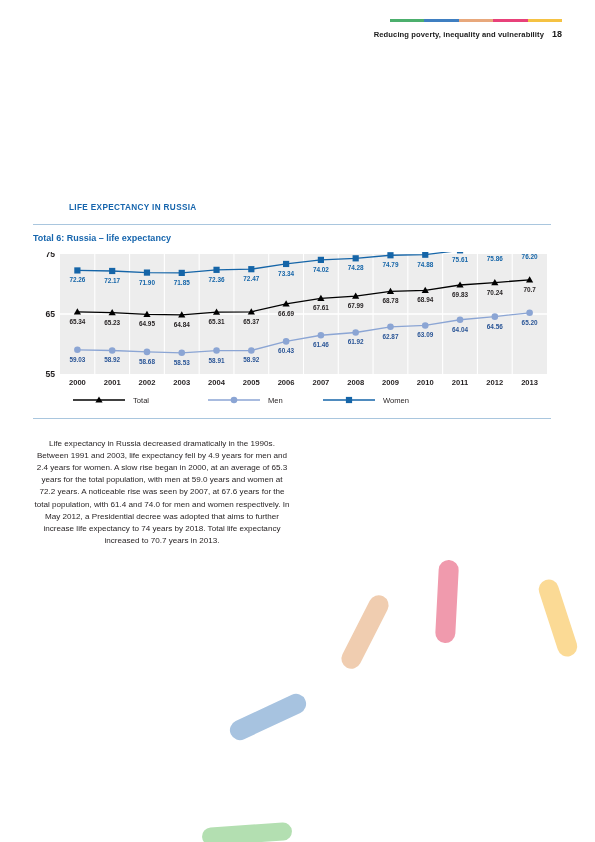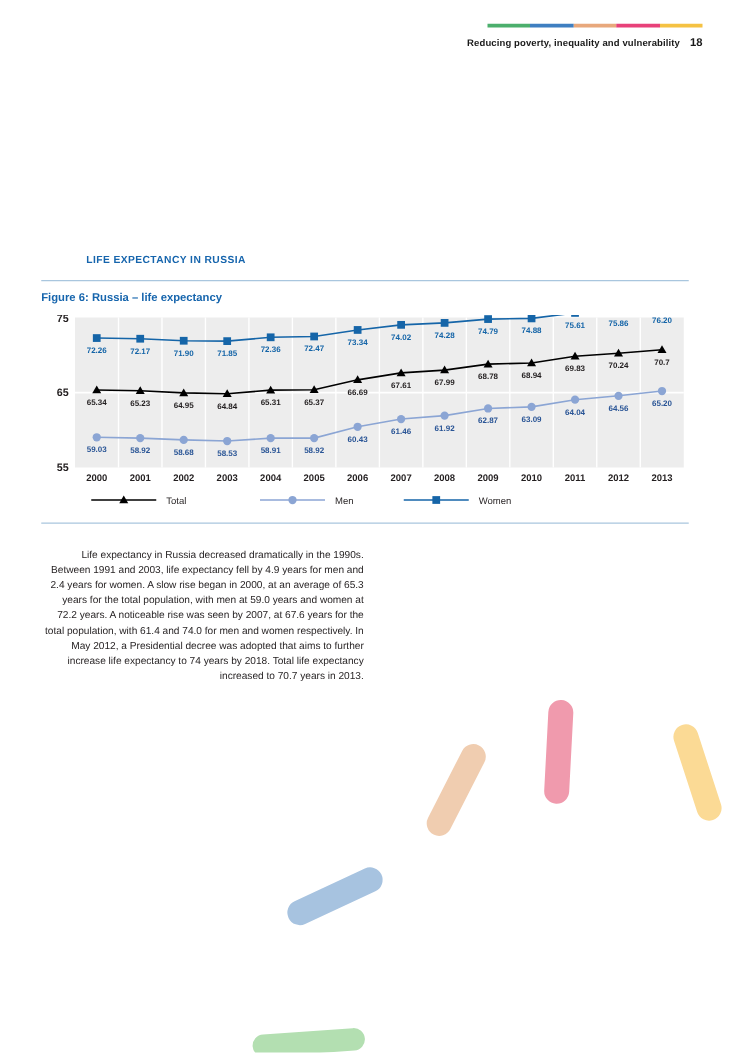--- a/index.html
+++ b/index.html
@@ -55,21 +55,21 @@
     position:absolute; left:33px; top:252px;
     width:518px; height:160px;
   }
   .chart-svg{ display:block; }
 
   
   .body-copy{
     position:absolute; left:33px; top:430px;
     width:258px;
     font-size:8.1px; line-height:12.1px; color:#231f20;
-    text-align:right;
+    text-align:center;
   }
 
   
   .decor{
     position:absolute; left:0px; top:540px;
     width:595px; height:302px;
     pointer-events:none;
   }
 </style>
 </head>
@@ -84,21 +84,21 @@
     <span style="background: rgb(245, 194, 67);"></span>
   </div>
   <div class="header-line">
     <span class="header-title">Reducing poverty, inequality and vulnerability</span>
     <span class="header-page">18</span>
   </div>
 </div>
 
 <div class="section-label">LIFE EXPECTANCY IN RUSSIA</div>
 <div class="rule-top"></div>
-<div class="figure-title">Figure 6: Russia – life expectancy</div>
+<div class="figure-title">Total 6: Russia – life expectancy</div>
 
 <div class="chart">
   <svg class="chart-svg" id="chart-svg" width="518" height="160" viewBox="0 0 518 160">
       <rect x="27" y="2" width="487" height="120" fill="#ededed"></rect>
       <line x1="61.785714285714285" y1="2" x2="61.785714285714285" y2="122" stroke="#ffffff" stroke-width="1.1"></line>
       <line x1="96.57142857142857" y1="2" x2="96.57142857142857" y2="122" stroke="#ffffff" stroke-width="1.1"></line>
       <line x1="131.35714285714286" y1="2" x2="131.35714285714286" y2="122" stroke="#ffffff" stroke-width="1.1"></line>
       <line x1="166.14285714285714" y1="2" x2="166.14285714285714" y2="122" stroke="#ffffff" stroke-width="1.1"></line>
       <line x1="200.92857142857142" y1="2" x2="200.92857142857142" y2="122" stroke="#ffffff" stroke-width="1.1"></line>
       <line x1="235.71428571428572" y1="2" x2="235.71428571428572" y2="122" stroke="#ffffff" stroke-width="1.1"></line>

